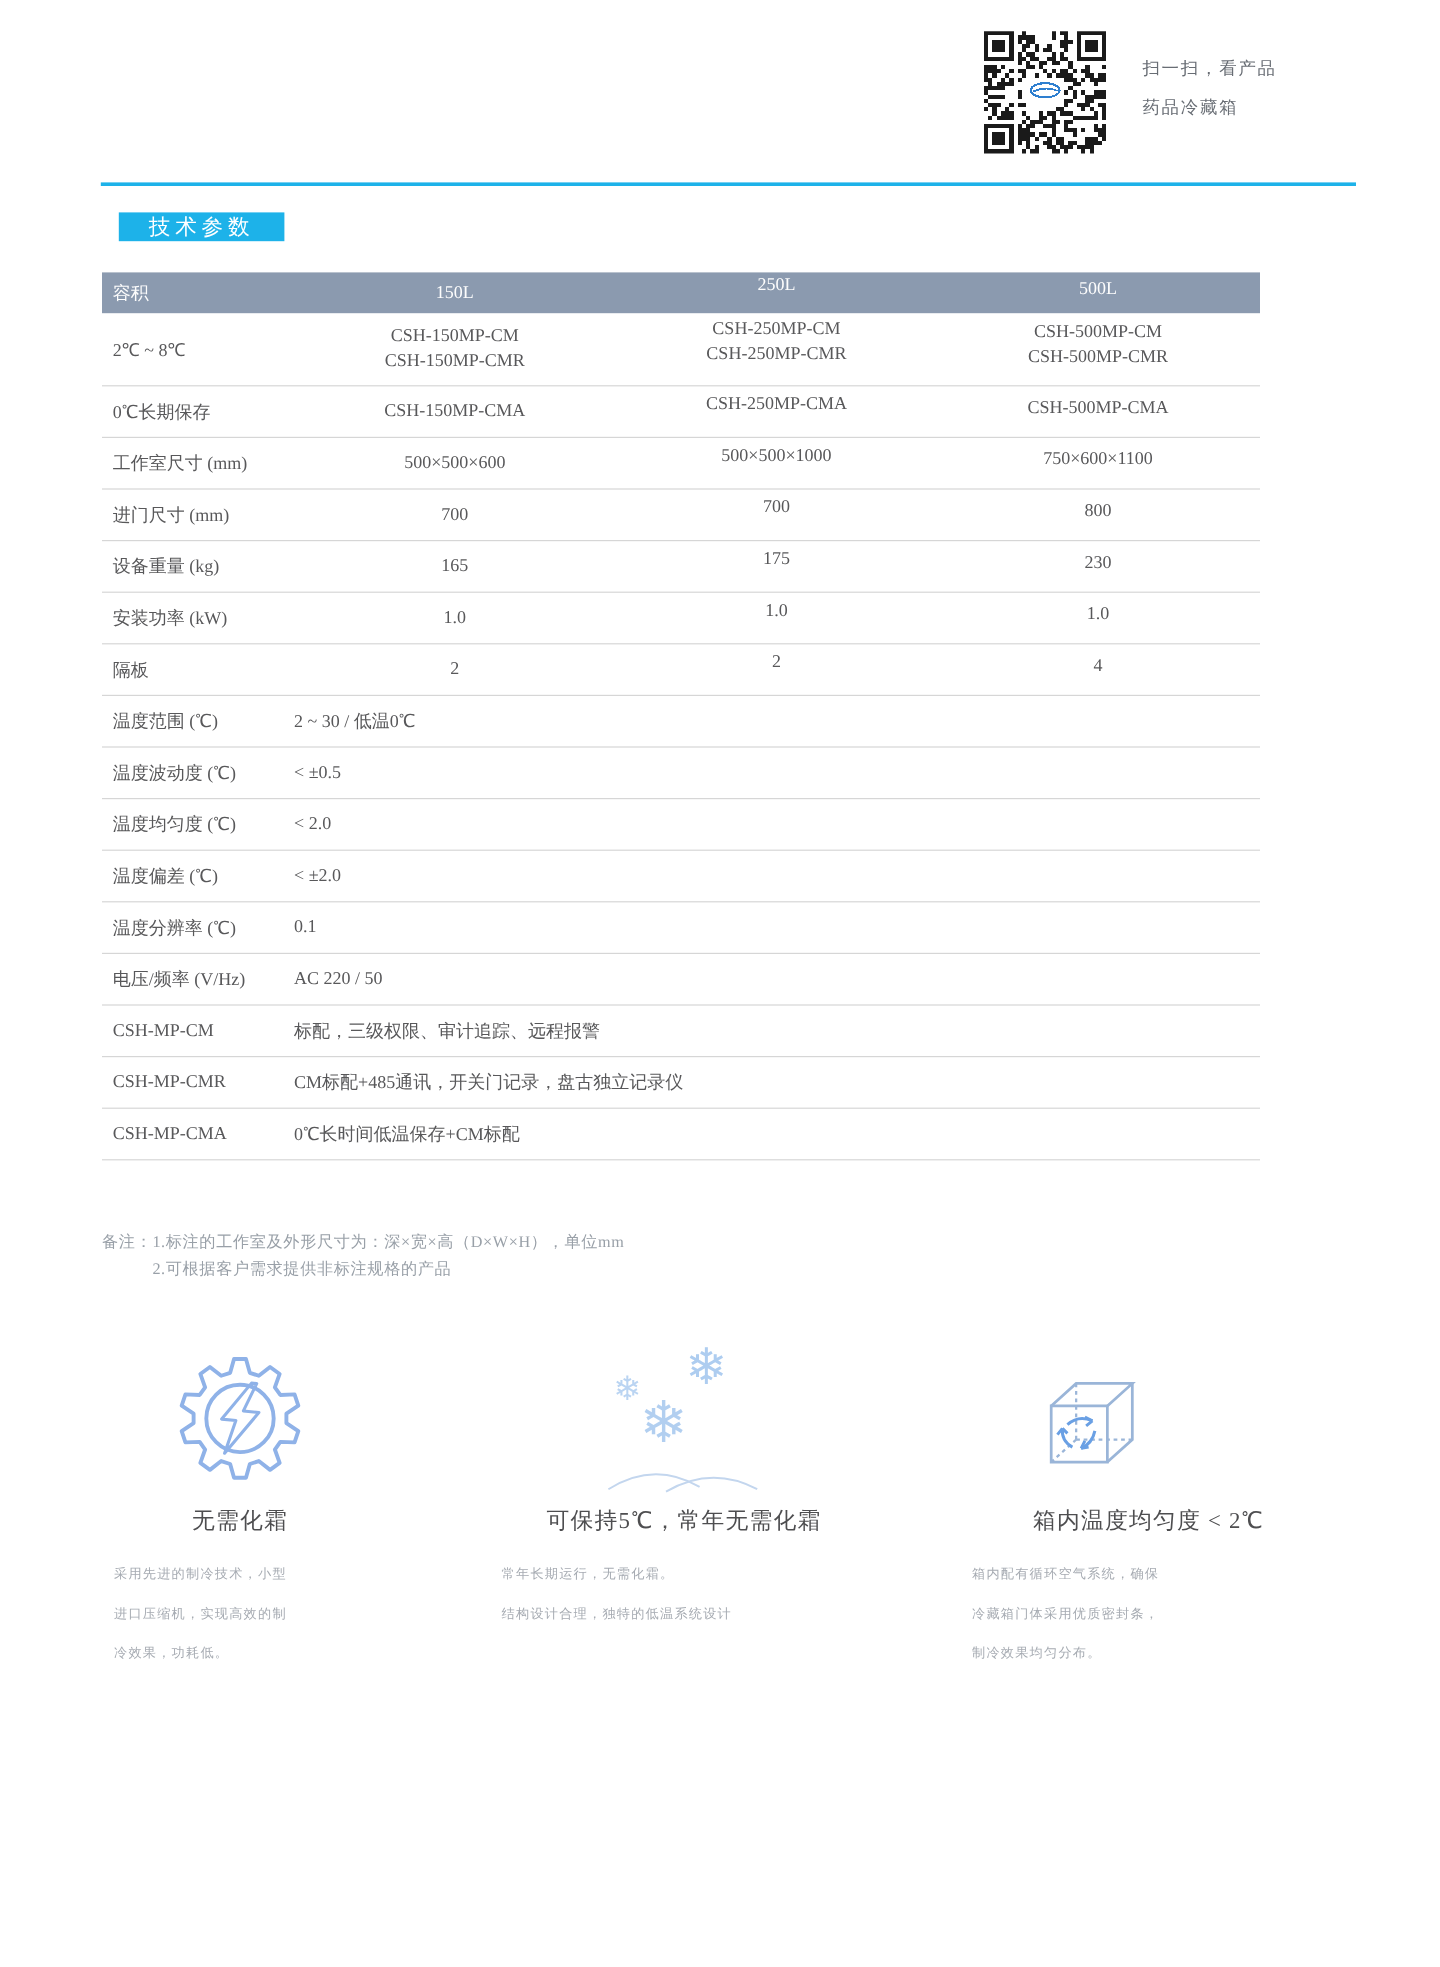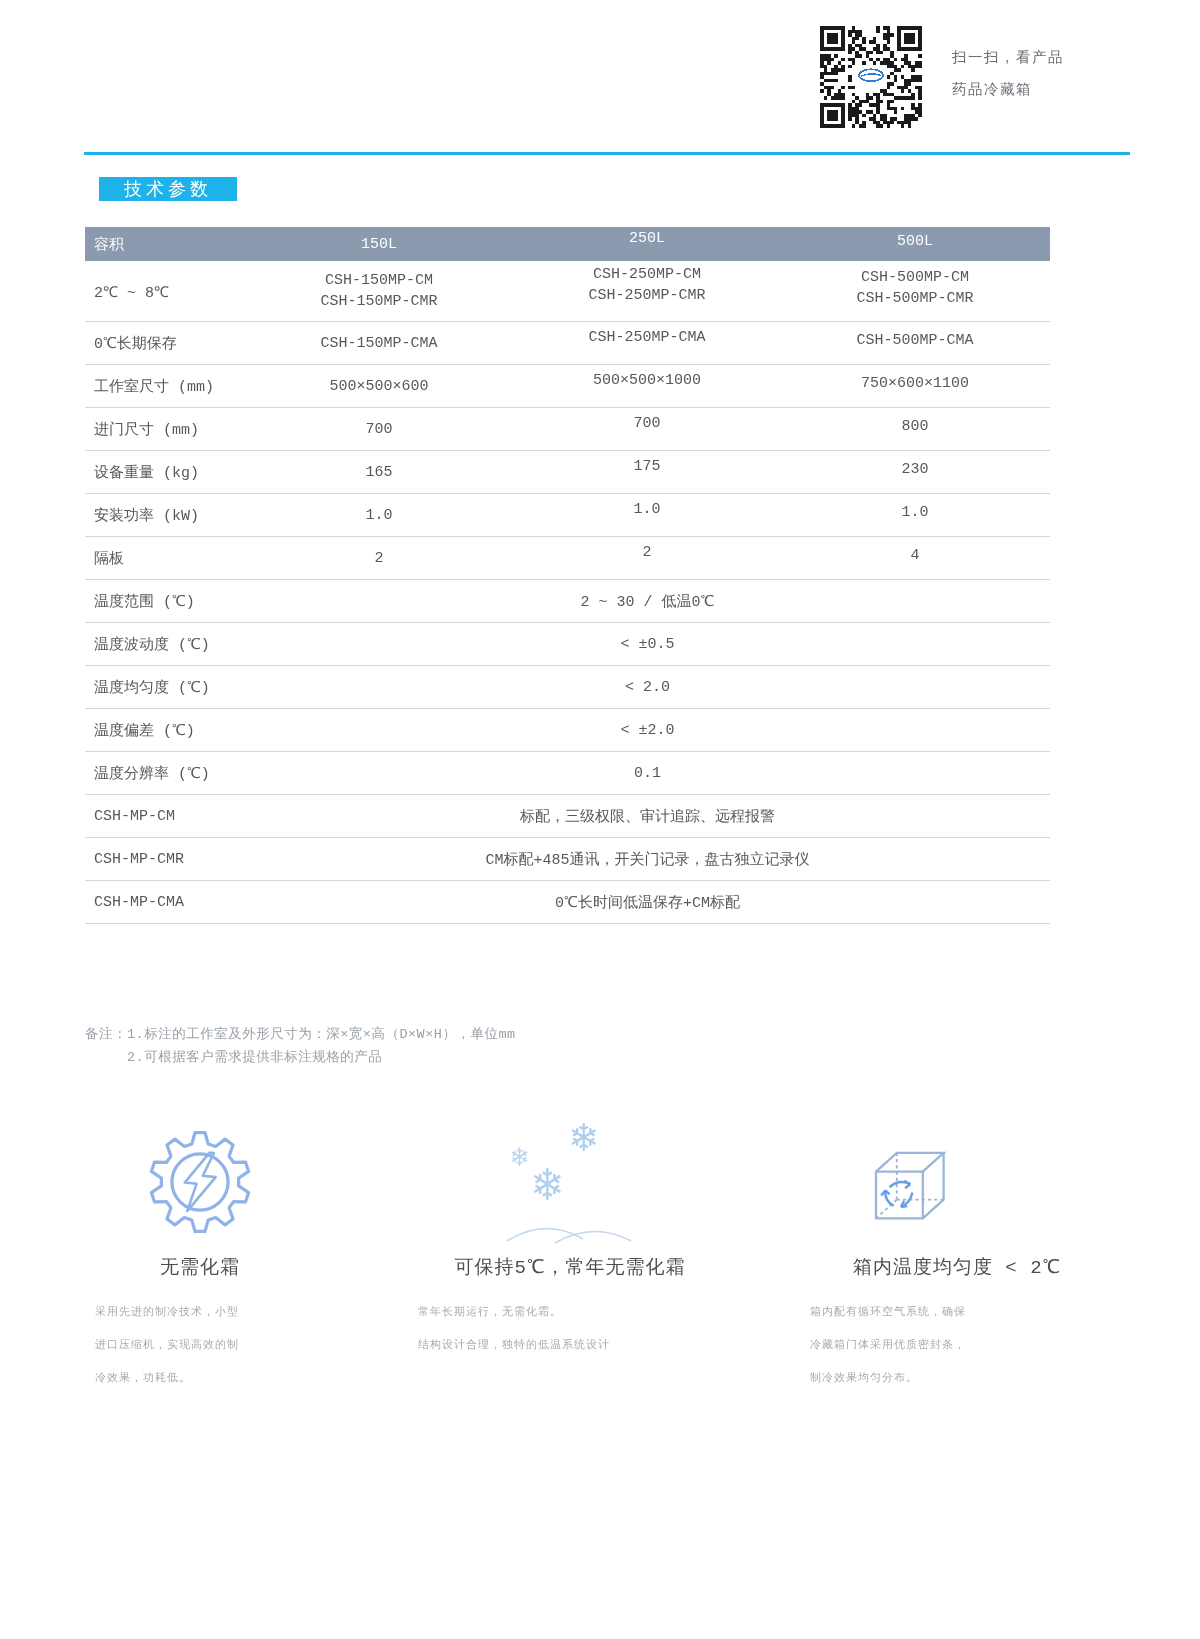--- a/index.html
+++ b/index.html
@@ -1,19 +1,19 @@
 <!DOCTYPE html>
 <html><head>
 <meta charset="utf-8">
 <style>
   :root{ --cyan:#1db2e9; --blue:#1778cf; --thead:#8b9aaf; --icon:#8fb2e8; }
   *{margin:0;padding:0;box-sizing:border-box;}
   html,body{background:#fff;}
   .page{position:relative;width:1200px;height:1639px;background:#fff;overflow:hidden;
-        font-family:Liberation Mono, monospace;color:#58585a;}
+        font-family:Liberation Serif, serif;color:#58585a;}
 
   
   .qr-block{position:absolute;left:820px;top:26px;display:flex;}
   .qr-svg{width:102px;height:102px;display:block;}
   .qr-caption{margin-left:30px;padding-top:22px;font-size:14.5px;color:#686d74;letter-spacing:1.5px;}
   .qr-caption div{margin-bottom:13px;}
 
   
   .top-rule{position:absolute;left:84px;top:152px;width:1046px;height:3px;background:var(--cyan);}
 
@@ -23,21 +23,21 @@
   .badge-text{background:var(--cyan);color:#fff;font-size:18px;letter-spacing:4px;
               display:flex;align-items:center;padding:0 25px;}
 
   
   .spec-table{position:absolute;left:85px;top:227px;width:965px;font-size:15px;}
   .t-header{height:34px;background:var(--thead);color:#fdfdfd;display:flex;align-items:center;}
   .t-row{display:flex;align-items:center;height:43px;border-bottom:1px solid #d6d6d6;}
   .t-row.models{height:61px;}
   .cell.lbl{width:160px;padding-left:9px;}
   .cell.c{width:268px;text-align:center;}
-  .cell.spanv{flex:1;text-align:center;}
+  .cell.spanv{flex:1;text-align:left;}
   .t-header .c2,.t-row.cols .c2{position:relative;top:-6px;}
   .t-header .c3,.t-row.cols .c3{position:relative;top:-3px;}
   .models .c div{line-height:21px;}
 
   
   .notes{position:absolute;left:85px;top:1023px;display:flex;font-size:13.5px;
          color:#99a0a8;line-height:23px;letter-spacing:.5px;}
 
   
   .features{position:absolute;left:0;top:1112px;width:1200px;height:280px;}
@@ -441,20 +441,24 @@
     </div>
     <div class="t-row">
       <div class="cell lbl">温度偏差 (℃)</div>
       <div class="cell spanv">&lt; ±2.0</div>
     </div>
     <div class="t-row">
       <div class="cell lbl">温度分辨率 (℃)</div>
       <div class="cell spanv">0.1</div>
     </div>
     <div class="t-row">
+      <div class="cell lbl">电压/频率 (V/Hz)</div>
+      <div class="cell spanv">AC 220 / 50</div>
+    </div>
+    <div class="t-row">
       <div class="cell lbl">CSH-MP-CM</div>
       <div class="cell spanv">标配，三级权限、审计追踪、远程报警</div>
     </div>
     <div class="t-row">
       <div class="cell lbl">CSH-MP-CMR</div>
       <div class="cell spanv">CM标配+485通讯，开关门记录，盘古独立记录仪</div>
     </div>
     <div class="t-row">
       <div class="cell lbl">CSH-MP-CMA</div>
       <div class="cell spanv">0℃长时间低温保存+CM标配</div>

